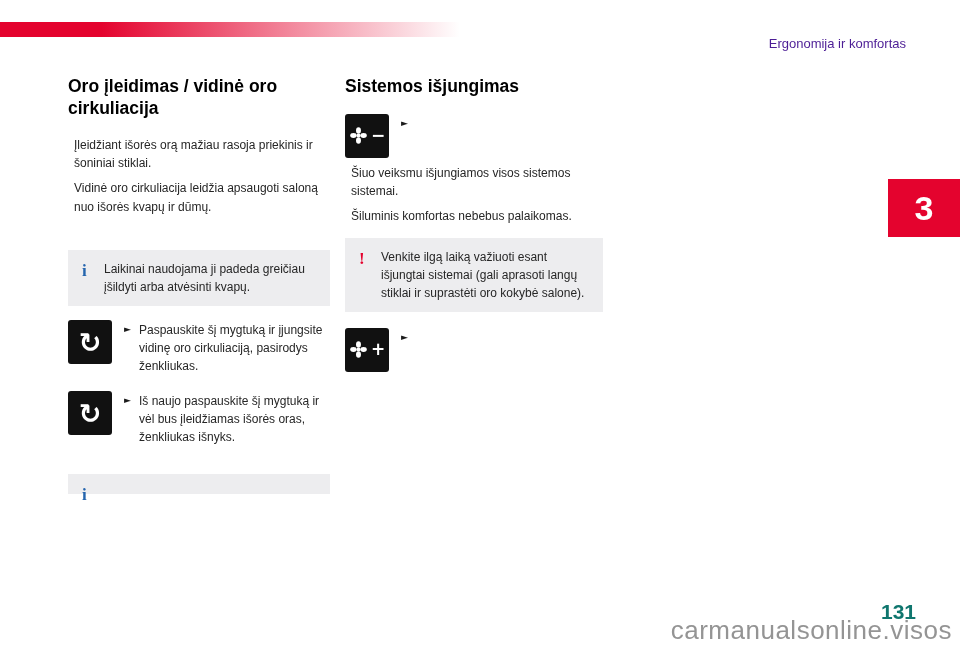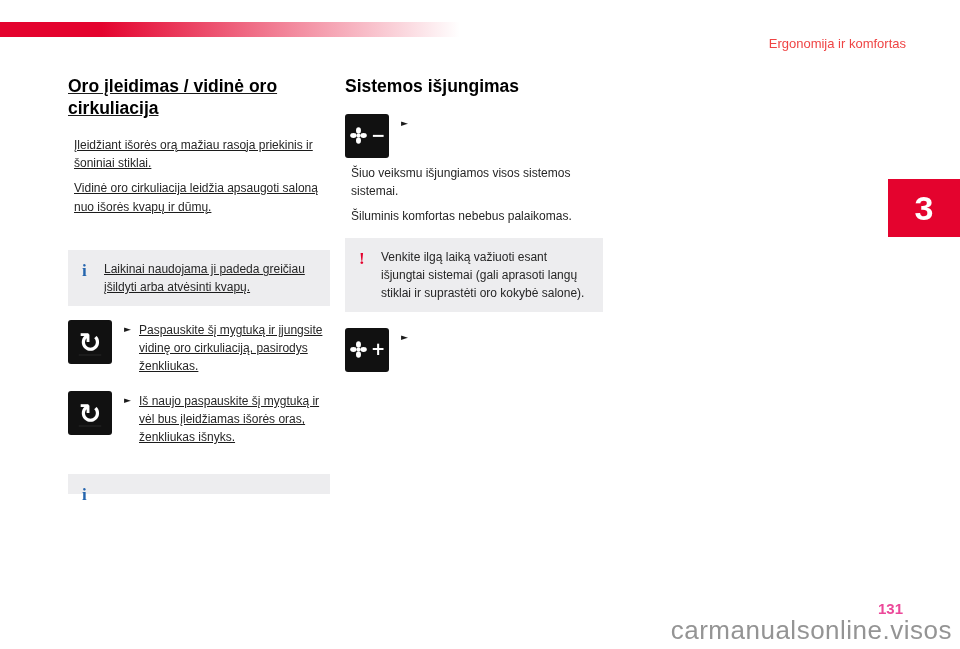--- a/index.html
+++ b/index.html
@@ -20,35 +20,35 @@
     position: absolute;
     left: 0; top: 22px;
     width: 460px; height: 15px;
     background: linear-gradient(90deg, #e4032e 0%, #e4032e 22%, rgba(228,3,46,0) 100%);
   }
 
   .header-label {
     position: absolute;
     top: 36px; right: 54px;
     font-size: 13px;
-    color: #ef4444;
+    color: #4c1d95;
   }
 
   .chapter-tab {
     position: absolute;
     right: 0; top: 179px;
     width: 72px; height: 58px;
     background: #e4032e;
     color: #ffffff;
     display: flex; align-items: center; justify-content: center;
     font-size: 34px; font-weight: 700;
   }
 
   .col { position: absolute; top: 76px; }
-  .col-left  { left: 68px;  width: 262px; text-decoration: underline; }
+  .col-left  { left: 68px;  width: 262px; }
   .col-right { left: 345px; width: 258px; }
 
   h2.heading {
     margin: 0 0 16px 0;
     font-size: 17.5px;
     font-weight: 700;
     line-height: 1.25;
     color: #000000;
   }
 
@@ -120,24 +120,24 @@
 
   .mt-14 { margin-top: 14px; }
   .mt-16 { margin-top: 16px; }
   .mt-18 { margin-top: 18px; }
   .mt-28 { margin-top: 28px; }
   .mt-34 { margin-top: 34px; }
   .mt-12 { margin-top: 12px; }
 
   .page-number {
     position: absolute;
-    right: 57px; top: 600px;
-    font-size: 15px;
-    font-weight: 700;
-    color: #ec4899;
+    right: 44px; top: 600px;
+    font-size: 21px;
+    font-weight: 700;
+    color: #0f766e;
   }
   .watermark {
     position: absolute;
     right: 8px; top: 615px;
     font-size: 26px;
     color: #949494;
     letter-spacing: 0.5px;
   }
 </style>
 </head>

